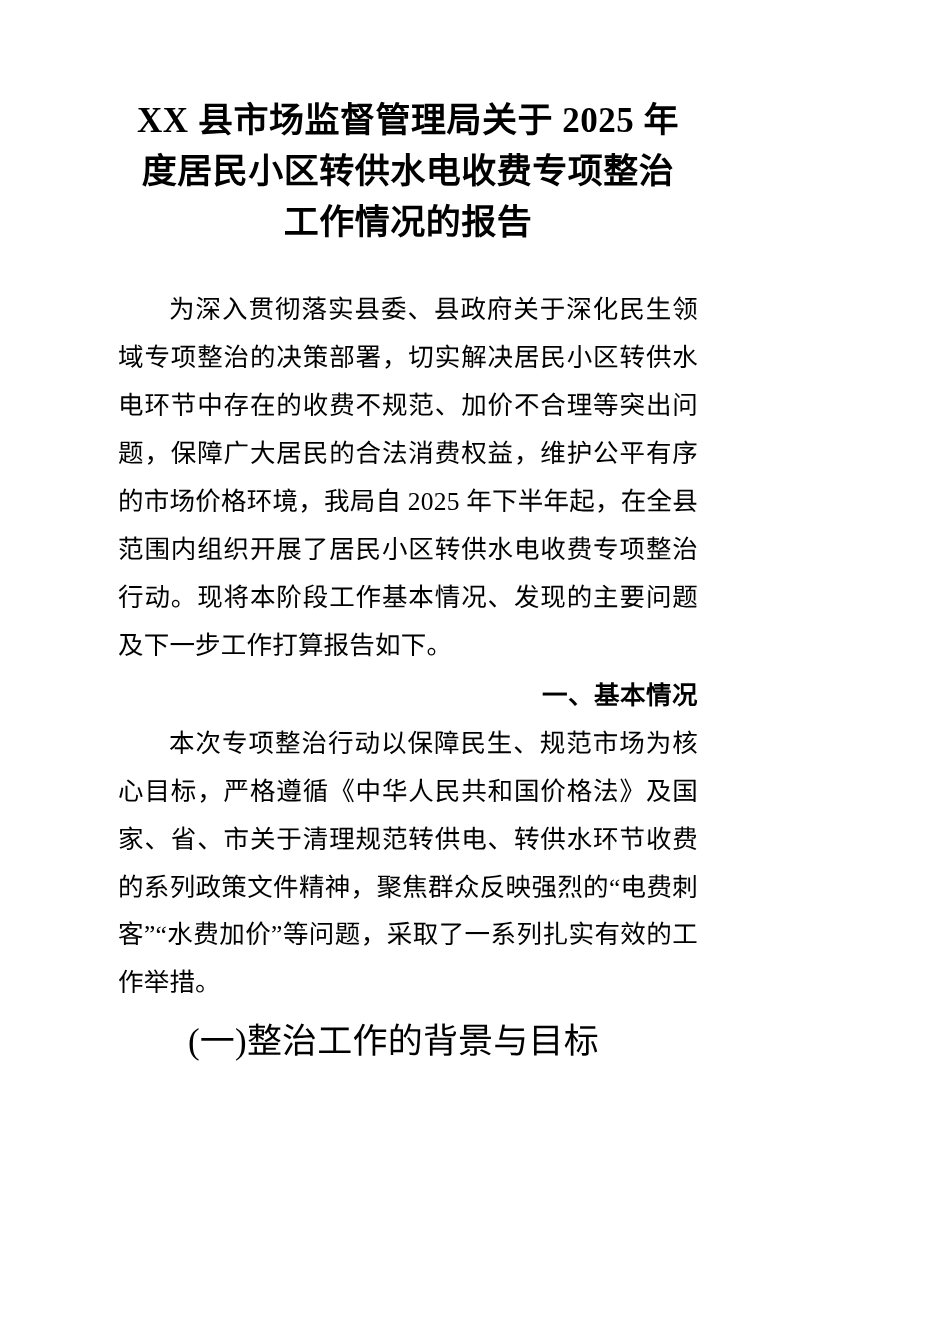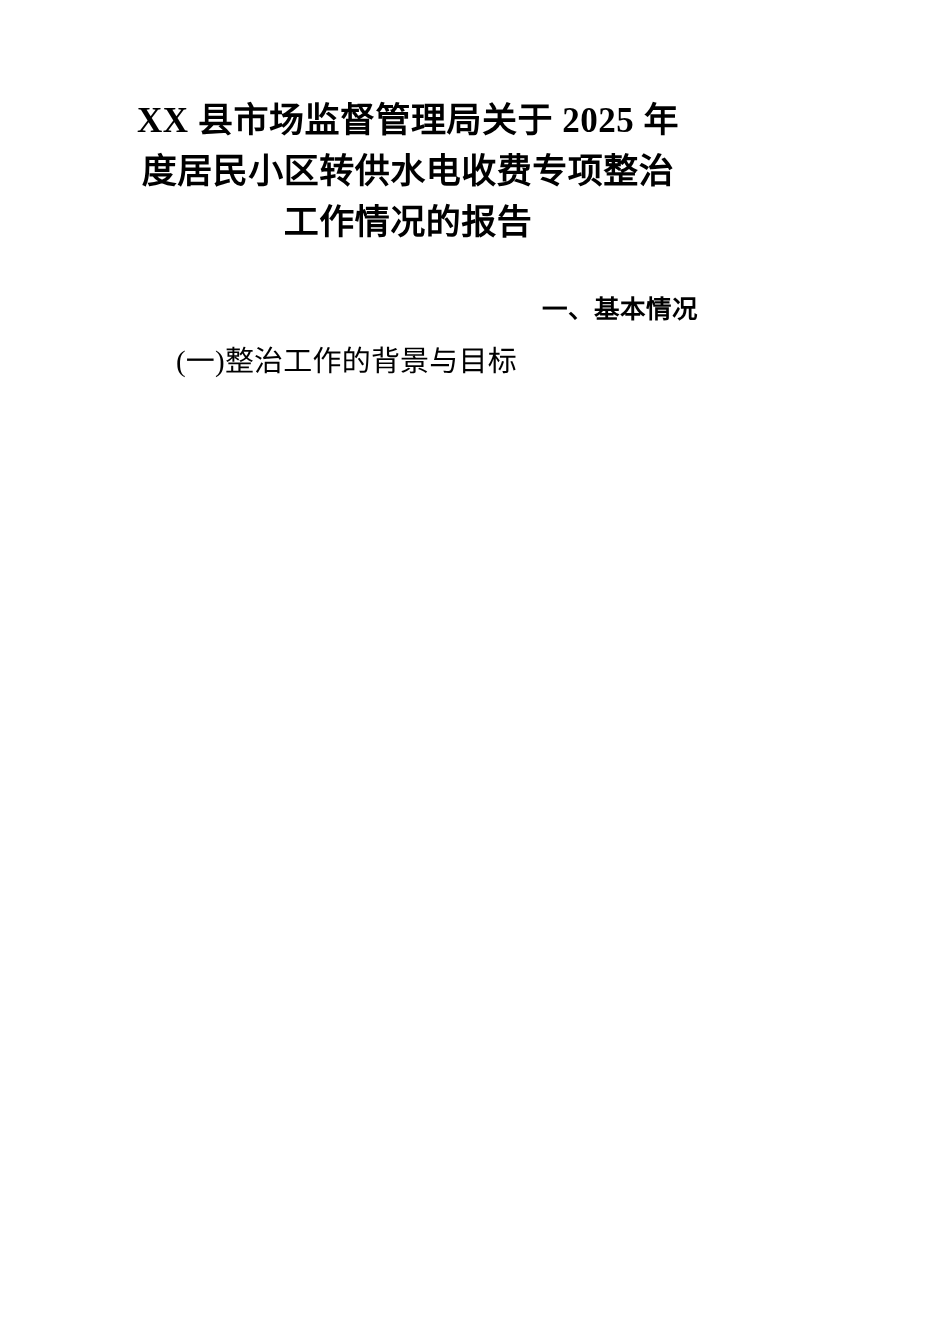--- a/index.html
+++ b/index.html
@@ -41,33 +41,35 @@
   .heading1 {
     font-size: 25.5px;
     line-height: 1.88;
     font-weight: bold;
     text-indent: 2em;
     margin: 0;
     letter-spacing: 0.5px;
     text-align: right;
   }
   .heading2 {
-    font-size: 29px;
+    font-size: 35px;
     line-height: 1.88;
     text-indent: 2em;
     margin: 0;
     letter-spacing: 0.2px;
     font-family: Liberation Serif, serif;
   }
 </style>
 </head>
 <body>
 
 <div class="page">
 
   <h1 class="doc-title">XX 县市场监督管理局关于 2025 年度居民小区转供水电收费专项整治工作情况的报告</h1>
 
   <div>
+    <p class="para">为深入贯彻落实县委、县政府关于深化民生领域专项整治的决策部署，切实解决居民小区转供水电环节中存在的收费不规范、加价不合理等突出问题，保障广大居民的合法消费权益，维护公平有序的市场价格环境，我局自 2025 年下半年起，在全县范围内组织开展了居民小区转供水电收费专项整治行动。现将本阶段工作基本情况、发现的主要问题及下一步工作打算报告如下。</p>
     <p class="heading1">一、基本情况</p>
+    <p class="para">本次专项整治行动以保障民生、规范市场为核心目标，严格遵循《中华人民共和国价格法》及国家、省、市关于清理规范转供电、转供水环节收费的系列政策文件精神，聚焦群众反映强烈的“电费刺客”“水费加价”等问题，采取了一系列扎实有效的工作举措。</p>
     <p class="heading2">(一)整治工作的背景与目标</p>
   </div>
 
 </div>
 
 </body></html>

